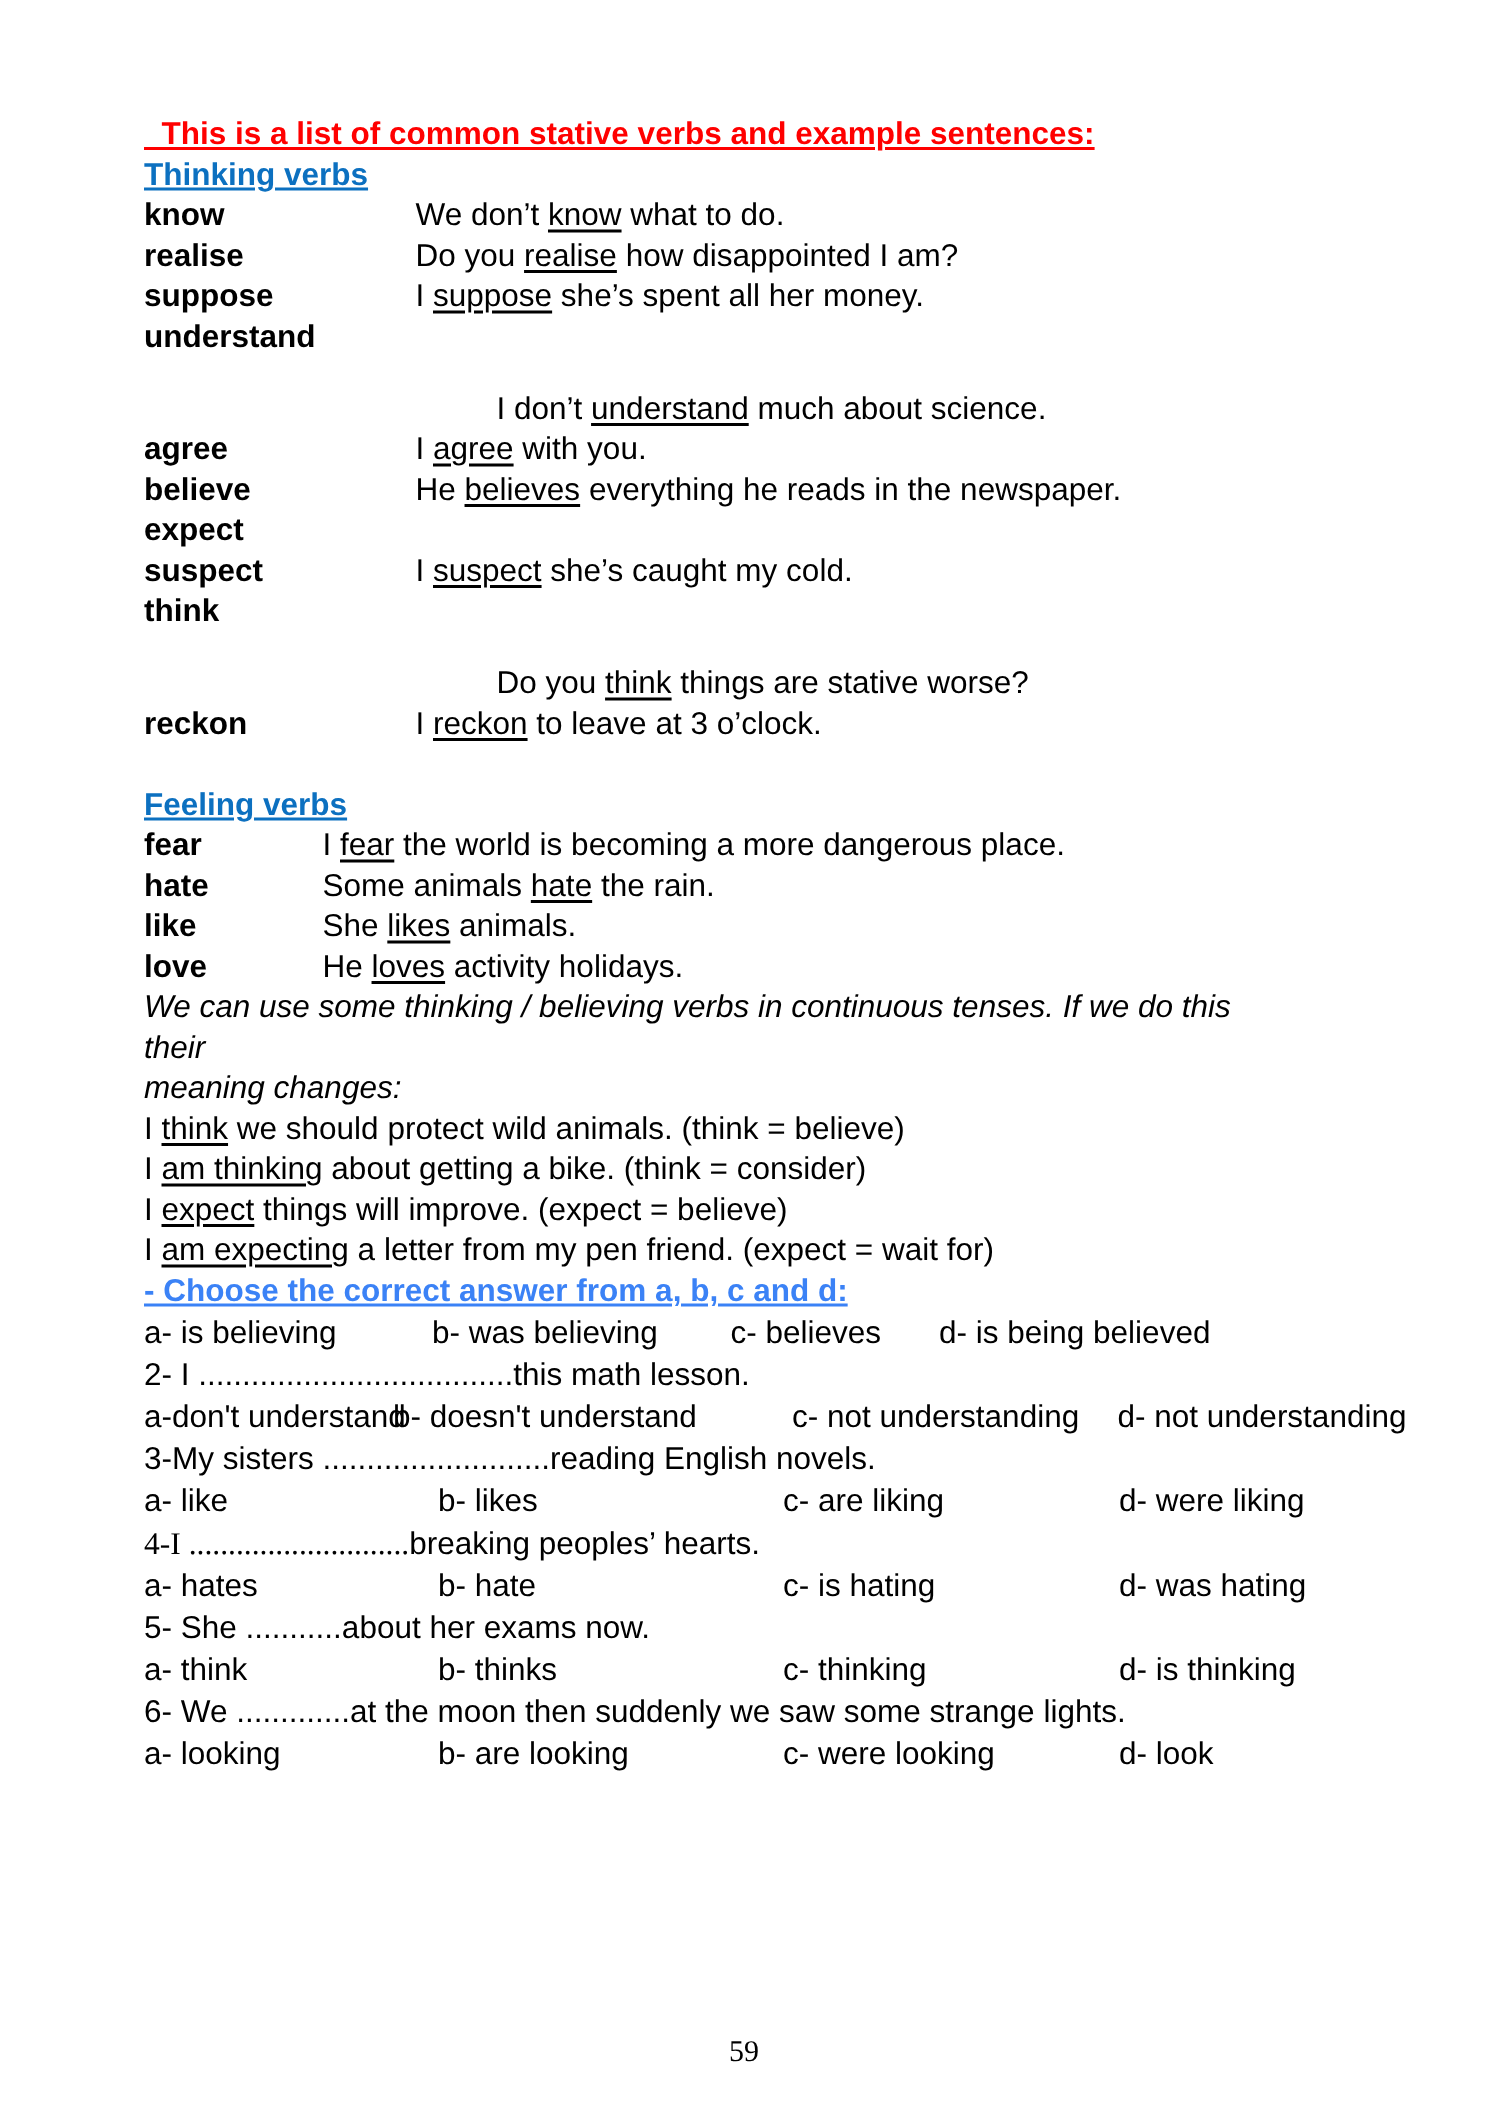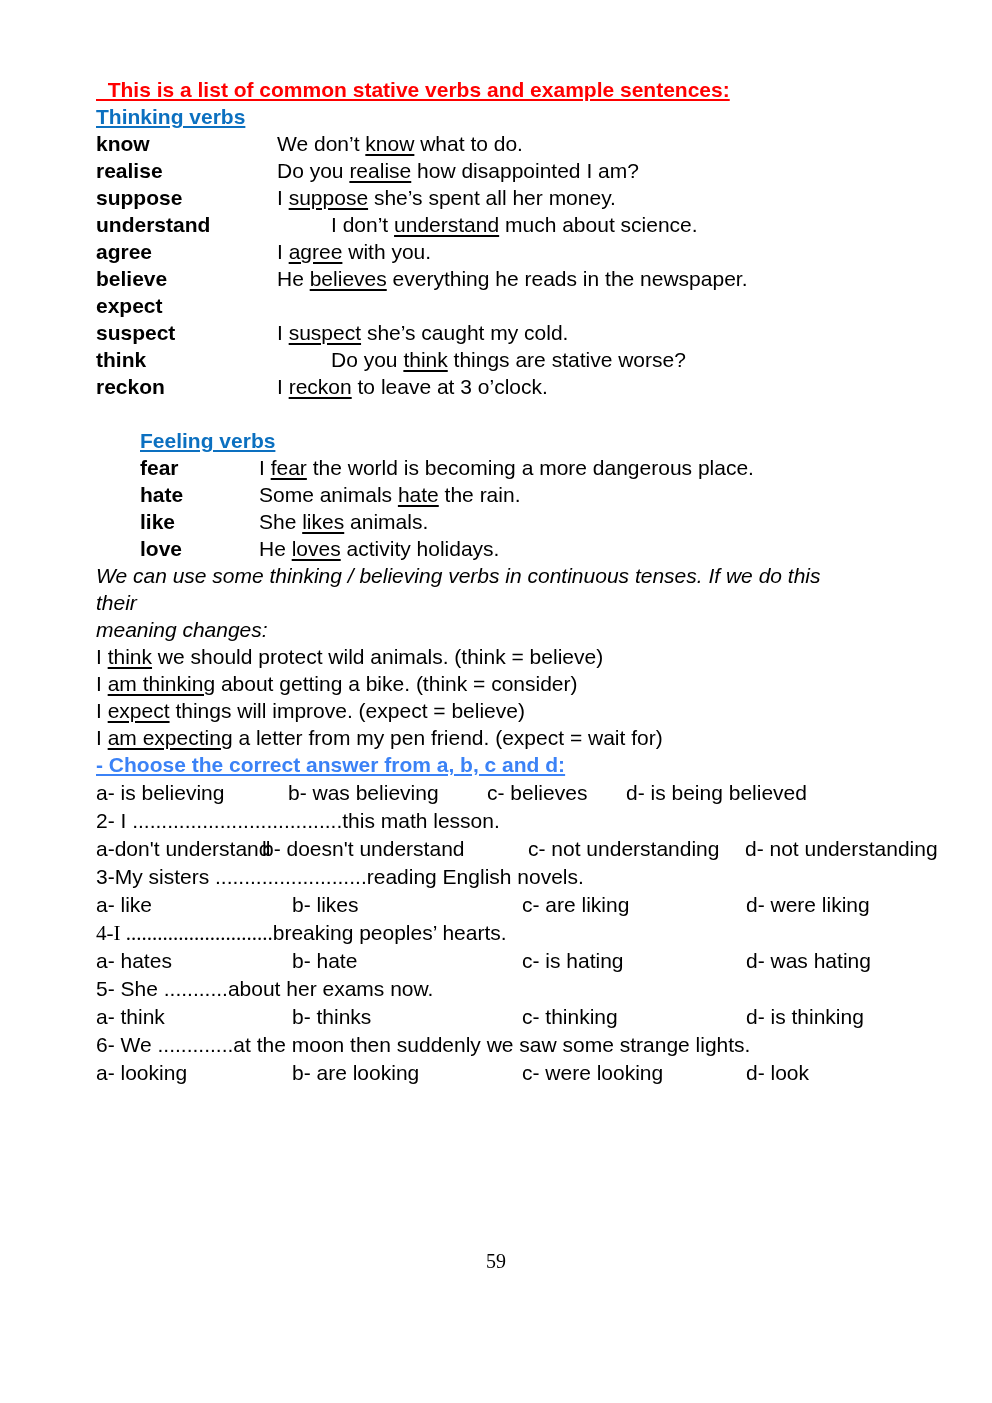--- a/index.html
+++ b/index.html
@@ -22,25 +22,25 @@
     text-decoration: underline;
     line-height: 27px;
     white-space: pre;
   }
   .sec-heading {
     color: #0c70c0;
     font-weight: bold;
     text-decoration: underline;
     line-height: 27px;
   }
-  .feeling-block { margin-top: 27px; margin-left: 44px; }
+  .feeling-block { margin-top: 27px; }
   .vrow { display: flex; line-height: 27px; white-space: nowrap; }
   .vlabel { font-weight: bold; flex: 0 0 181px; }
   .feeling-block .vlabel { flex: 0 0 119px; }
-  .sentence.indent { margin-left: 54px; }
+  .sentence.indent { margin-left: 54px; margin-top: 48px; }
   .u { text-decoration: underline; text-underline-offset: 3px; }
   .italic-note { font-style: italic; line-height: 27px; }
   .red-heading {
     color: #3b82f6;
     font-weight: bold;
     text-decoration: underline;
     line-height: 28px;
   }
   .serif { font-family: "Liberation Serif", serif; }
   .q-line { line-height: 28px; white-space: nowrap; }
@@ -55,21 +55,21 @@
   .opt-row.r1 .o2 { width: 184px; }
   .opt-row.r1 .o3 { width: 124px; }
   .opt-row.r2 .o1 { width: 151px; }
   .opt-row.r2 .o2 { width: 251px; }
   .opt-row.r2 .o3 { width: 202px; }
   .opt-row.std .o1 { width: 181px; }
   .opt-row.std .o2 { width: 215px; }
   .opt-row.std .o3 { width: 209px; }
   .page-number {
     position: absolute;
-    top: 1248px;
+    top: 1355px;
     left: 0;
     width: 992px;
     text-align: center;
     font-family: "Liberation Serif", serif;
     font-size: 20px;
     line-height: 26px;
   }
 </style>
 </head>
 <body>

